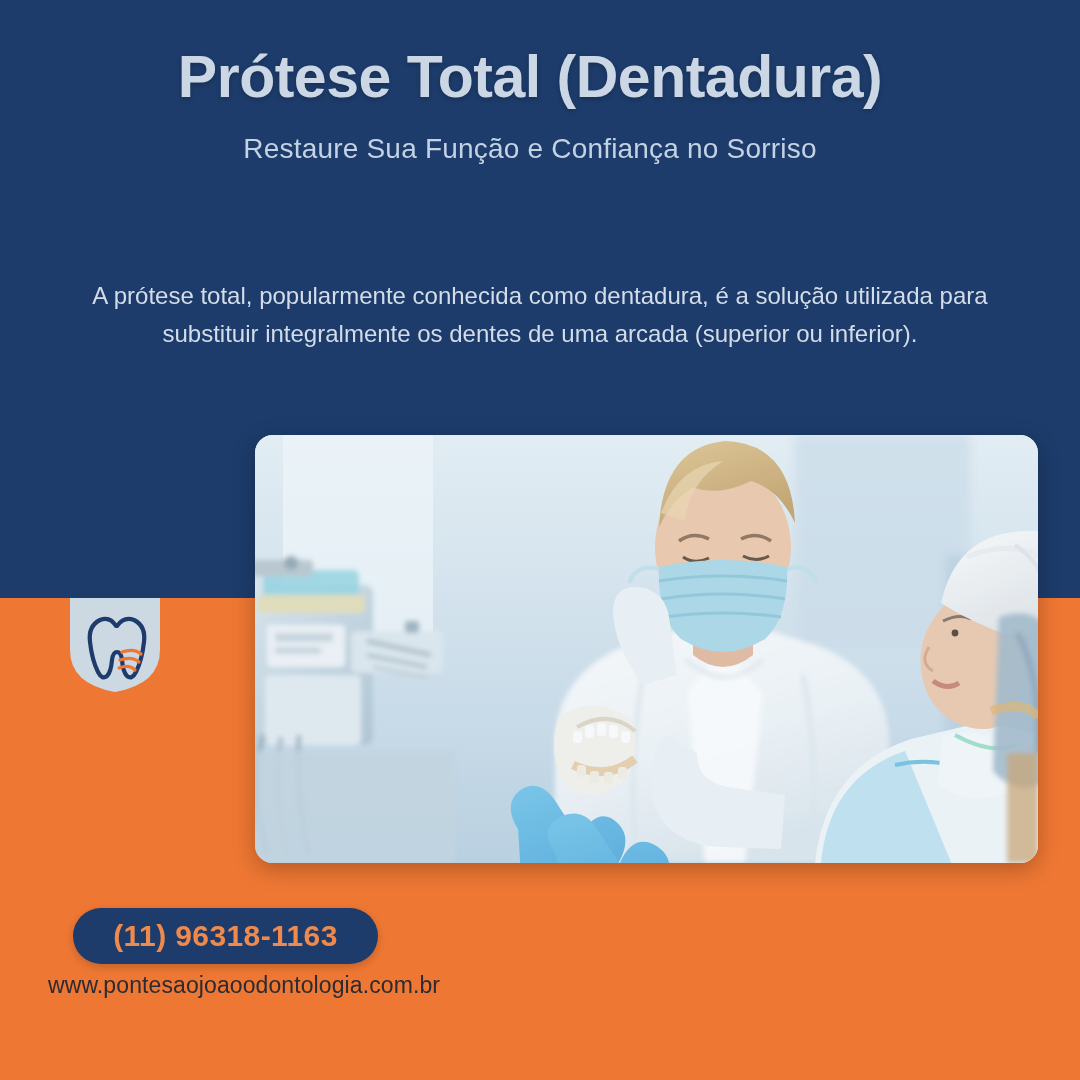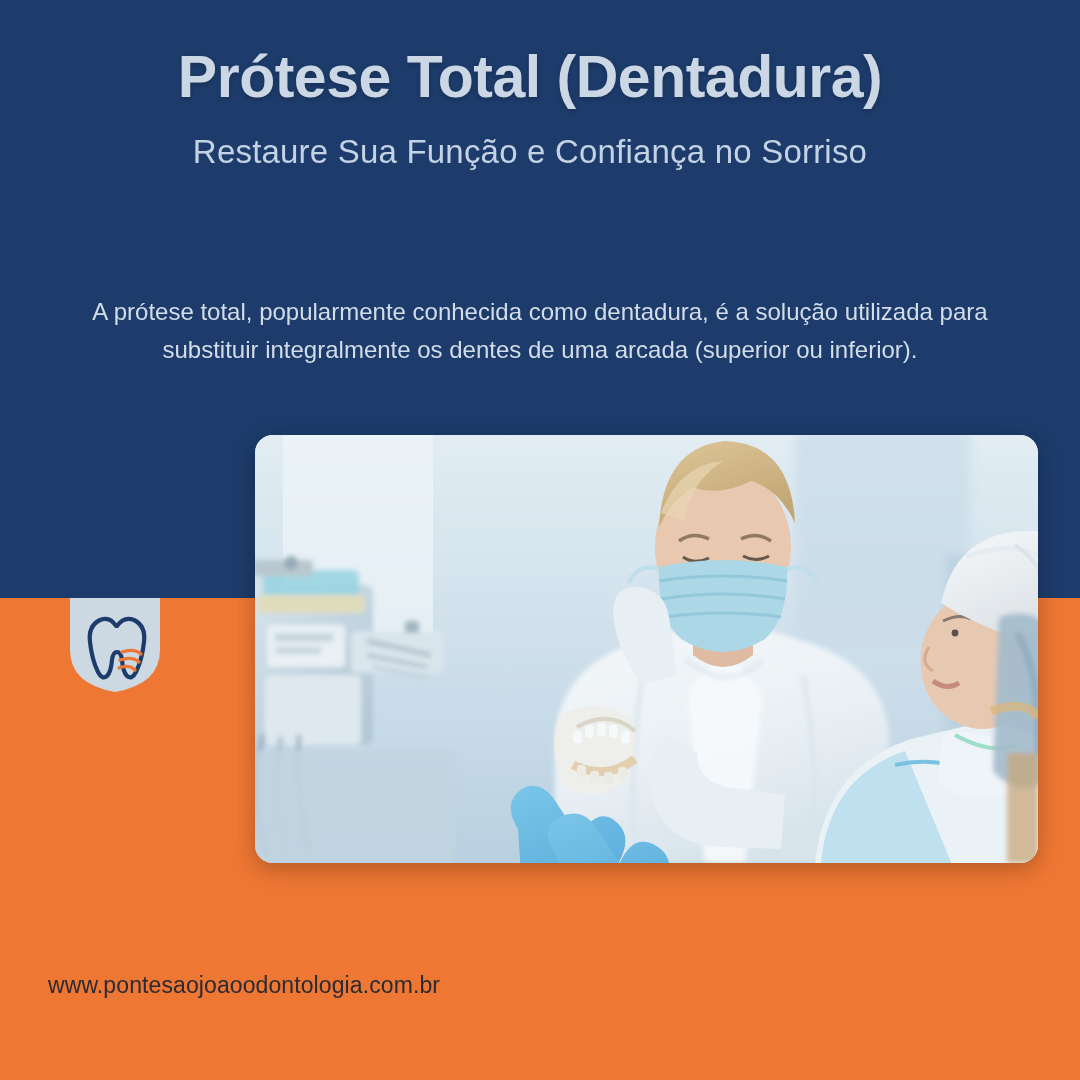--- a/index.html
+++ b/index.html
@@ -44,32 +44,32 @@
     margin: 0;
     font-size: 59px;
     font-weight: 700;
     letter-spacing: -0.5px;
     color: #ccd7e6;
     line-height: 1.12;
     text-shadow: 0 2px 5px rgba(0,0,0,0.22);
   }
   .subtitle {
     margin: 22px 0 0 0;
-    font-size: 33px;
+    font-size: 28px;
     font-weight: 400;
     color: #c3d2e4;
     line-height: 1.2;
     letter-spacing: 0.2px;
   }
 
   
   .body-copy {
     position: absolute;
     left: 84px;
-    top: 269px;
+    top: 253px;
     width: 912px;
     text-align: center;
     font-size: 24px;
     line-height: 1.58;
     color: #d3dde9;
     font-weight: 400;
   }
 
   
   .photo-card {
@@ -309,15 +309,18 @@
       <path d="M0 0 H90 V52 Q90 86 45 94 Q0 86 0 52 Z" fill="#ccd8e2"></path>
       <g transform="translate(16,20)">
         <path d="M30 8 Q24 -2 14 2 Q2 8 4 24 Q6 42 12 54 Q16 62 21 58 Q25 54 26 42 Q27 34 31 34 Q35 34 36 42 Q37 54 41 58 Q46 62 50 54 Q56 42 58 24 Q60 8 48 2 Q38 -2 31 8 Z" fill="none" stroke="#1d3c6b" stroke-width="4.2" stroke-linejoin="round" stroke-linecap="round"></path>
         <path d="M36 34 q12 -4 19 2" stroke="#ee7733" stroke-width="3.4" fill="none" stroke-linecap="round"></path>
         <path d="M34 42 q12 -4 19 2" stroke="#ee7733" stroke-width="3.4" fill="none" stroke-linecap="round"></path>
         <path d="M33 50 q10 -4 16 2" stroke="#ee7733" stroke-width="3.2" fill="none" stroke-linecap="round"></path>
       </g>
     </svg>
   </div>
 
+  <div class="phone-pill">
+    <span>(11) 96318-1163</span>
+  </div>
   <div class="website">www.pontesaojoaoodontologia.com.br</div>
 
 </div>
 
 </body></html>

